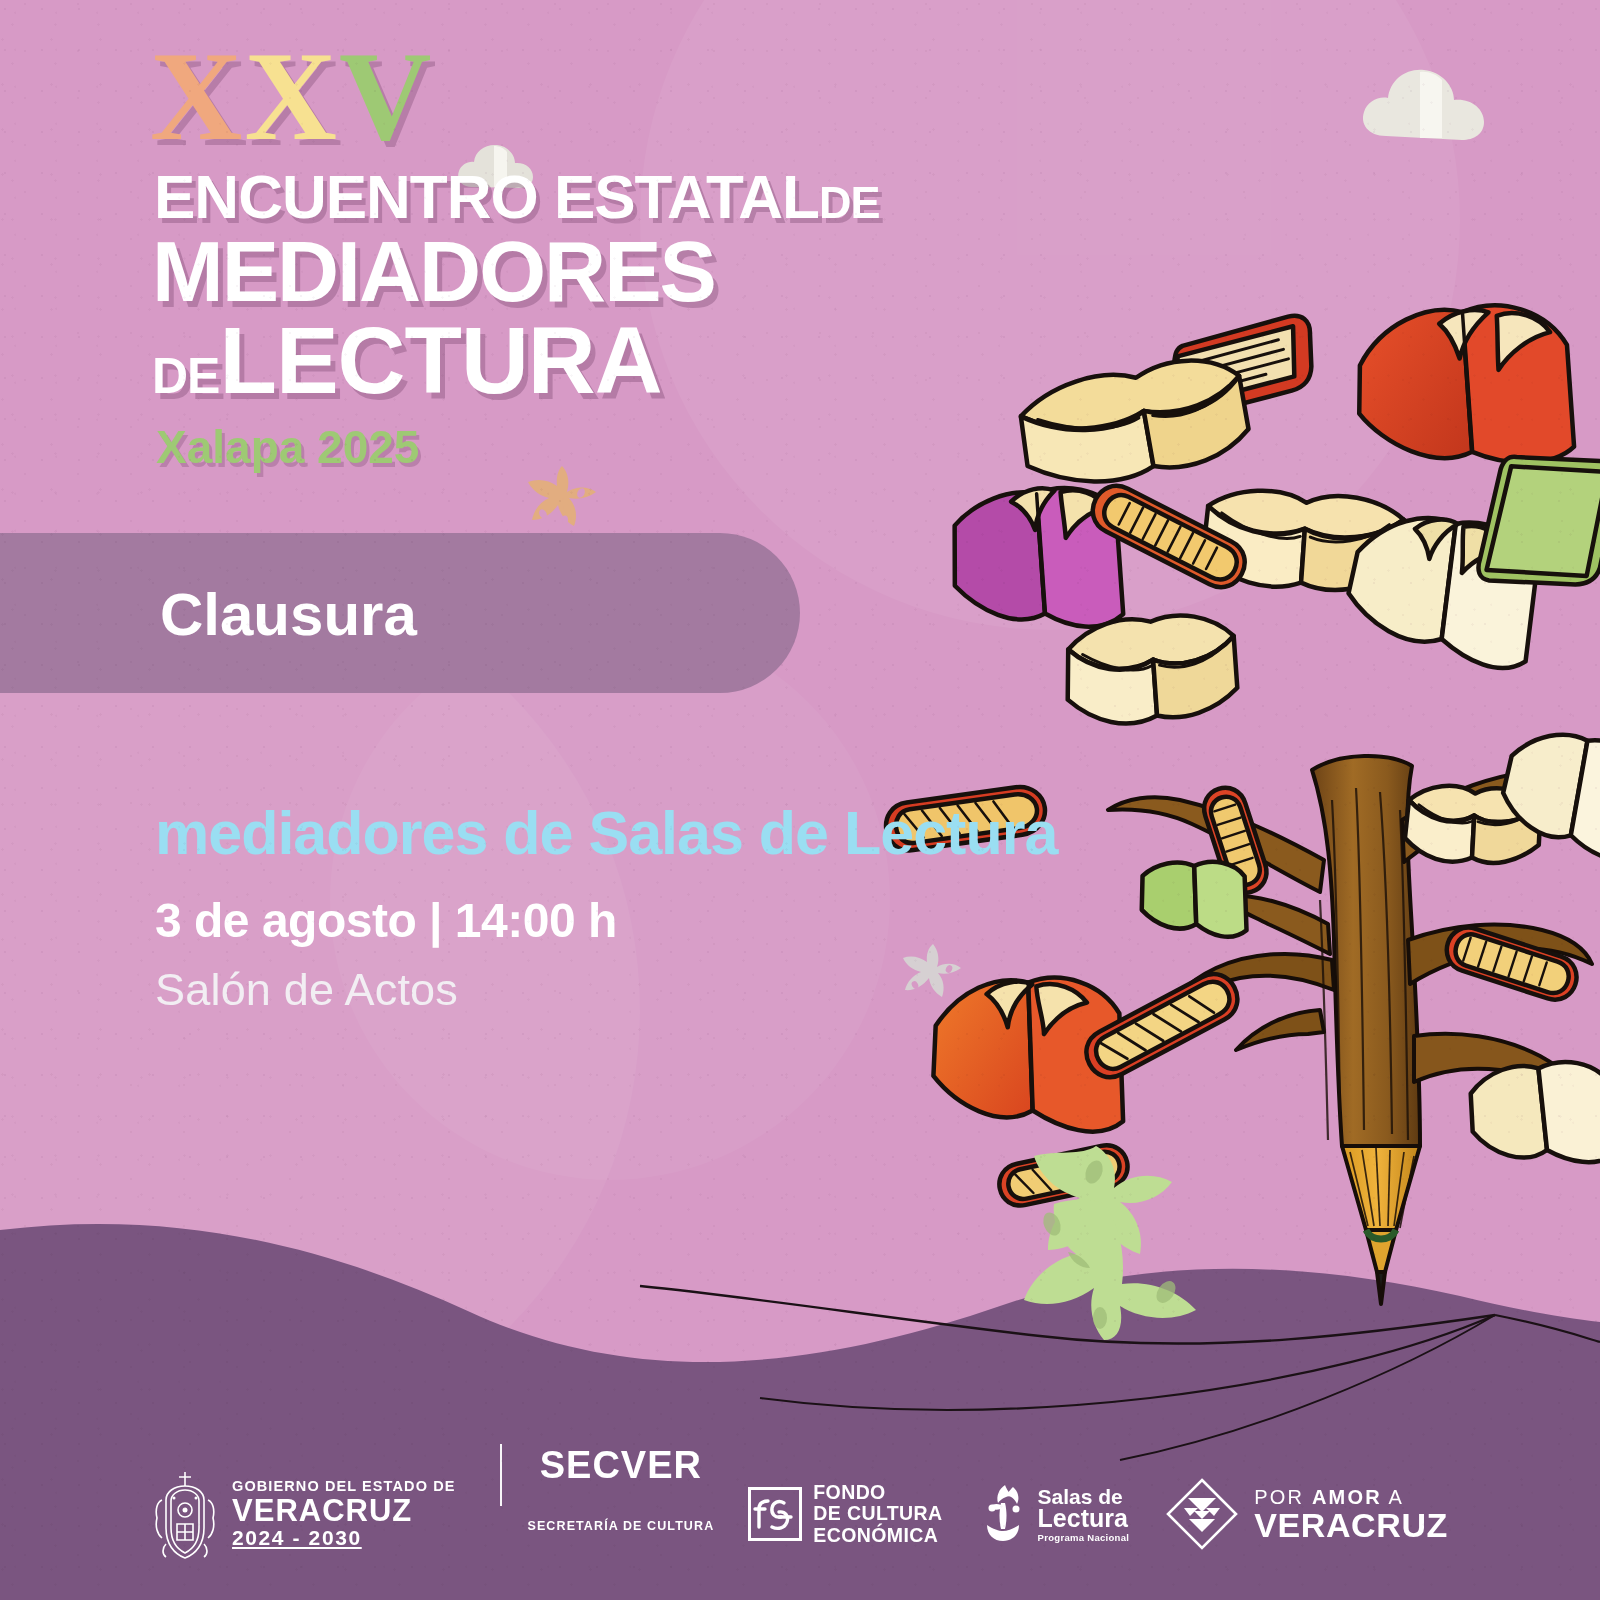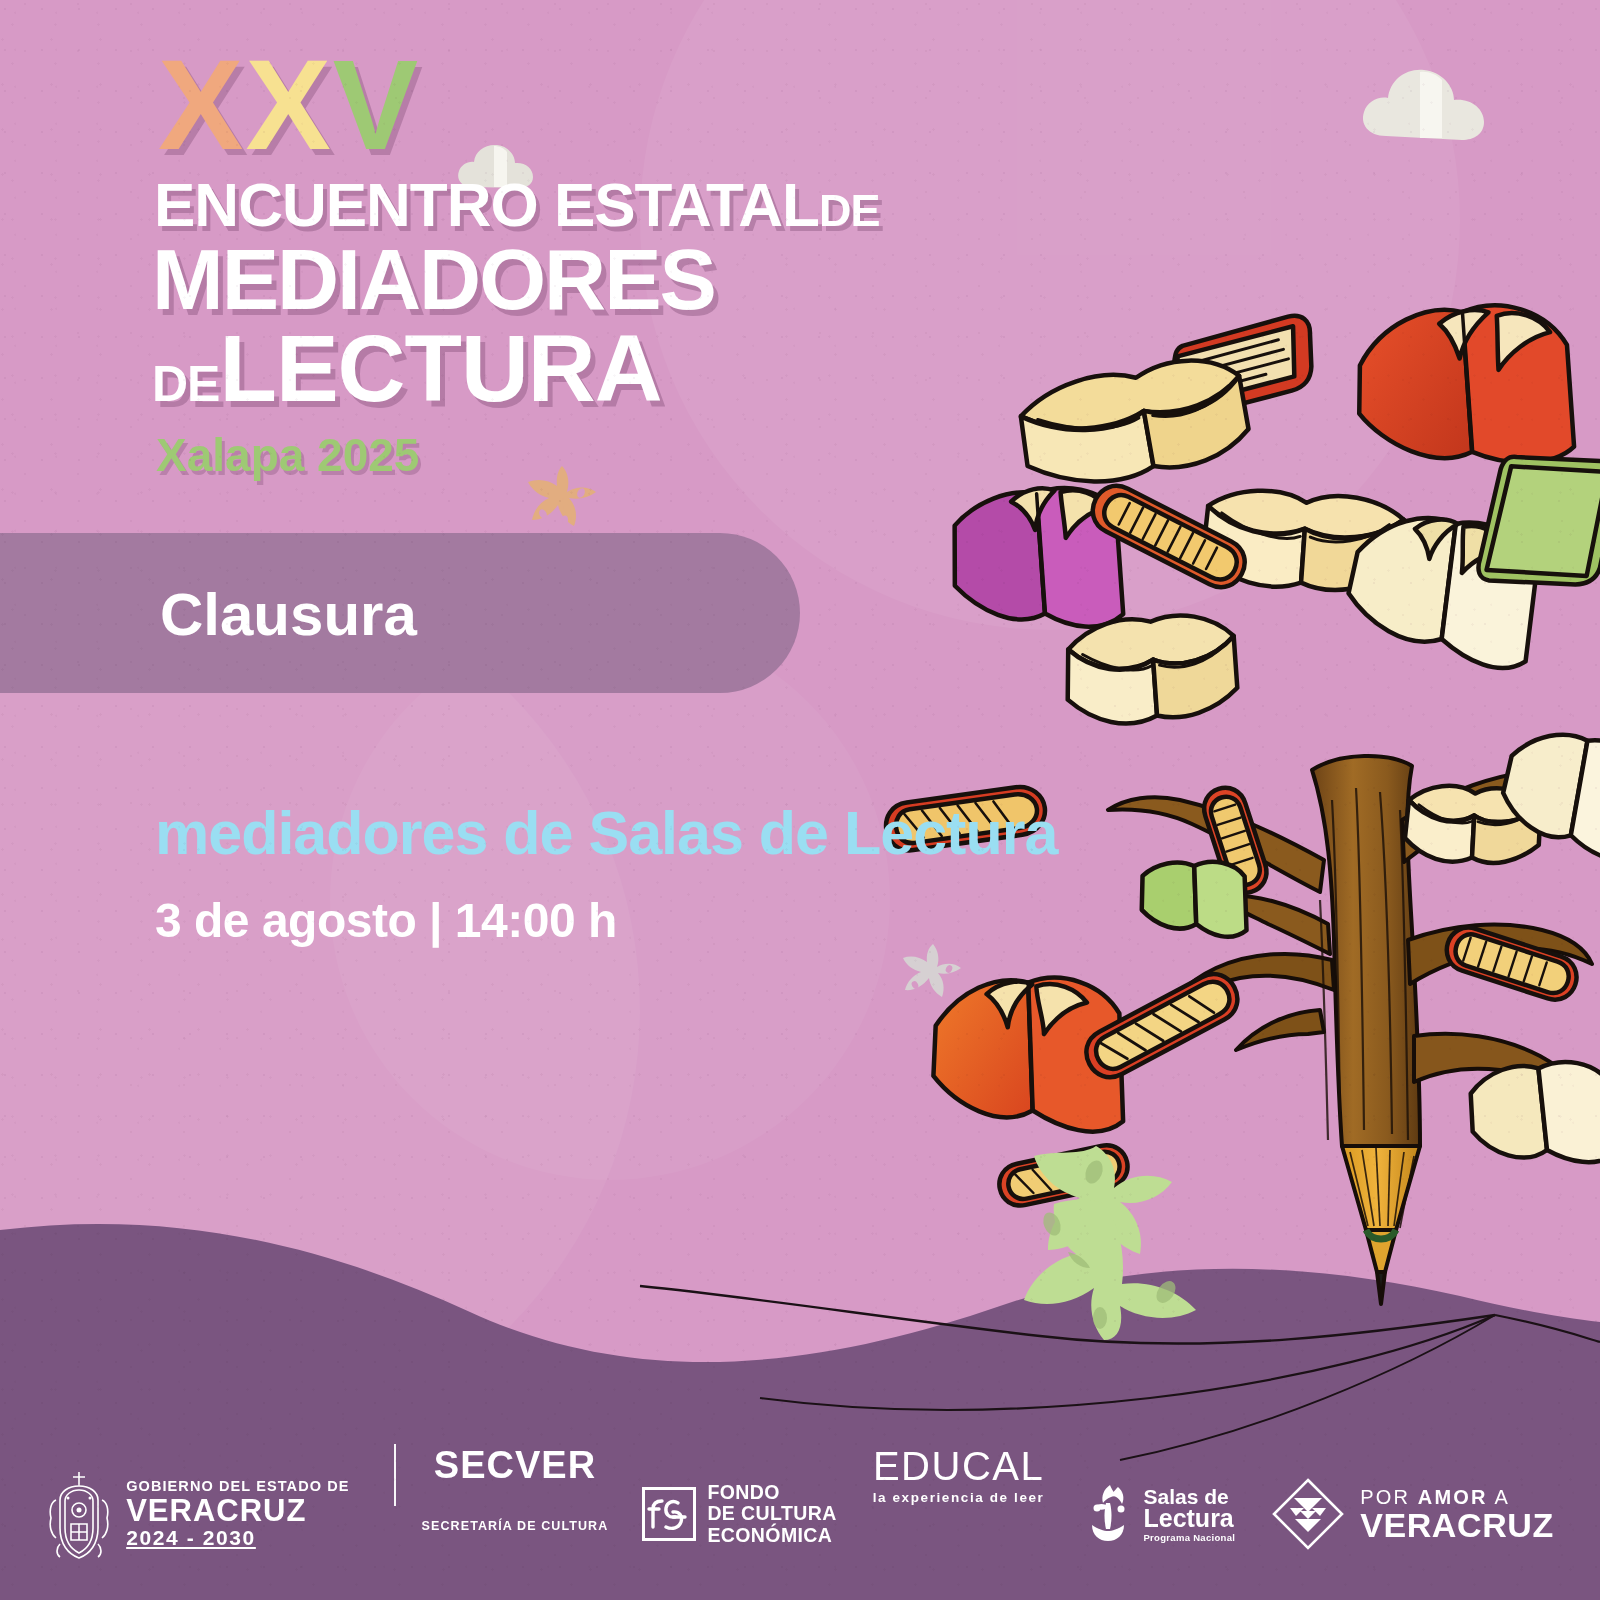--- a/index.html
+++ b/index.html
@@ -39,23 +39,23 @@
   
   .hill{position:absolute;left:0;bottom:0;width:1600px;height:520px;z-index:5;}
 
   
   .tree-wrap{position:absolute;left:880px;top:300px;width:720px;height:1010px;z-index:8;}
 
   
   .masthead{position:absolute;left:150px;top:38px;z-index:20;}
   .xxv{
     font-size:128px;line-height:.92;font-weight:800;letter-spacing:2px;
-    font-family:Liberation Sans, sans-serif;
+    font-family:Liberation Serif, serif;
     text-shadow:5px 6px 0 rgba(110,60,100,.30);
-    margin:8px;
+    margin:0;
   }
   .xxv span{display:inline-block;}
   .line-enc{
     font-size:62px;line-height:.95;font-weight:800;color:#ffffff;
     letter-spacing:-1px;margin:12px 0 0 4px;white-space:nowrap;
     text-shadow:4px 5px 0 rgba(110,60,100,.32);
     transform:scaleX(1.0);
   }
   .line-enc .de{font-size:45px;}
   .line-med{
@@ -436,20 +436,21 @@
   </div>
 
   <div class="band"></div>
   <div class="band-label">Clausura</div>
 
   <div class="body-block">
     <div class="headline">
       <div>mediadores de Salas de Lectura</div>
     </div>
     <div class="datetime">3 de agosto | 14:00 h</div>
+    <div class="venue">Salón de Actos</div>
   </div>
 
   <svg class="deco cloud-big" width="130" height="92" viewBox="0 0 130 92">
     <g>
       <path d="M28,78 C10,78 2,66 6,54 C9,44 20,38 30,40 C32,22 48,10 66,12 C84,14 96,28 96,42 C112,40 126,50 126,64 C126,76 116,82 104,82 Z" fill="#e9e7df"></path>
       <path d="M62,14 C70,13 78,16 84,22 L84,80 L62,80 Z" fill="#f7f6f0"></path>
     </g>
   </svg>
 
   <svg class="deco cloud-small" width="80" height="58" viewBox="0 0 80 58">
@@ -541,24 +542,20 @@
           <path d="M43,30 L31,30"></path>
         </g>
       </svg>
       <div class="txt">
         <div>FONDO</div>
         <div>DE CULTURA</div>
         <div>ECONÓMICA</div>
       </div>
     </div>
 
-    <div class="logo lg-educal">
-      <div class="t1">EDUCAL</div>
-      <div class="t2">la experiencia de leer</div>
-    </div>
 
     <div class="logo lg-salas">
       <svg width="50" height="62" viewBox="0 0 50 62">
         <g fill="#ffffff">
           <path d="M26,2 C20,6 17,13 19,20 C22,16 27,13 32,13 C29,8 27,5 26,2 Z"></path>
           <path d="M34,4 C39,8 41,15 38,21 C36,16 32,13 27,12 C30,8 33,5 34,4 Z"></path>
           <path d="M10,24 C14,20 21,20 25,24 C21,27 15,28 10,24 Z"></path>
           <path d="M26,20 C28,28 28,38 26,46 L22,46 C20,38 20,28 22,20 Z"></path>
           <path d="M8,42 C8,52 15,58 24,58 C33,58 40,52 40,42 C34,46 28,48 24,48 C20,48 14,46 8,42 Z"></path>
           <circle cx="13" cy="25" r="3.5"></circle>

